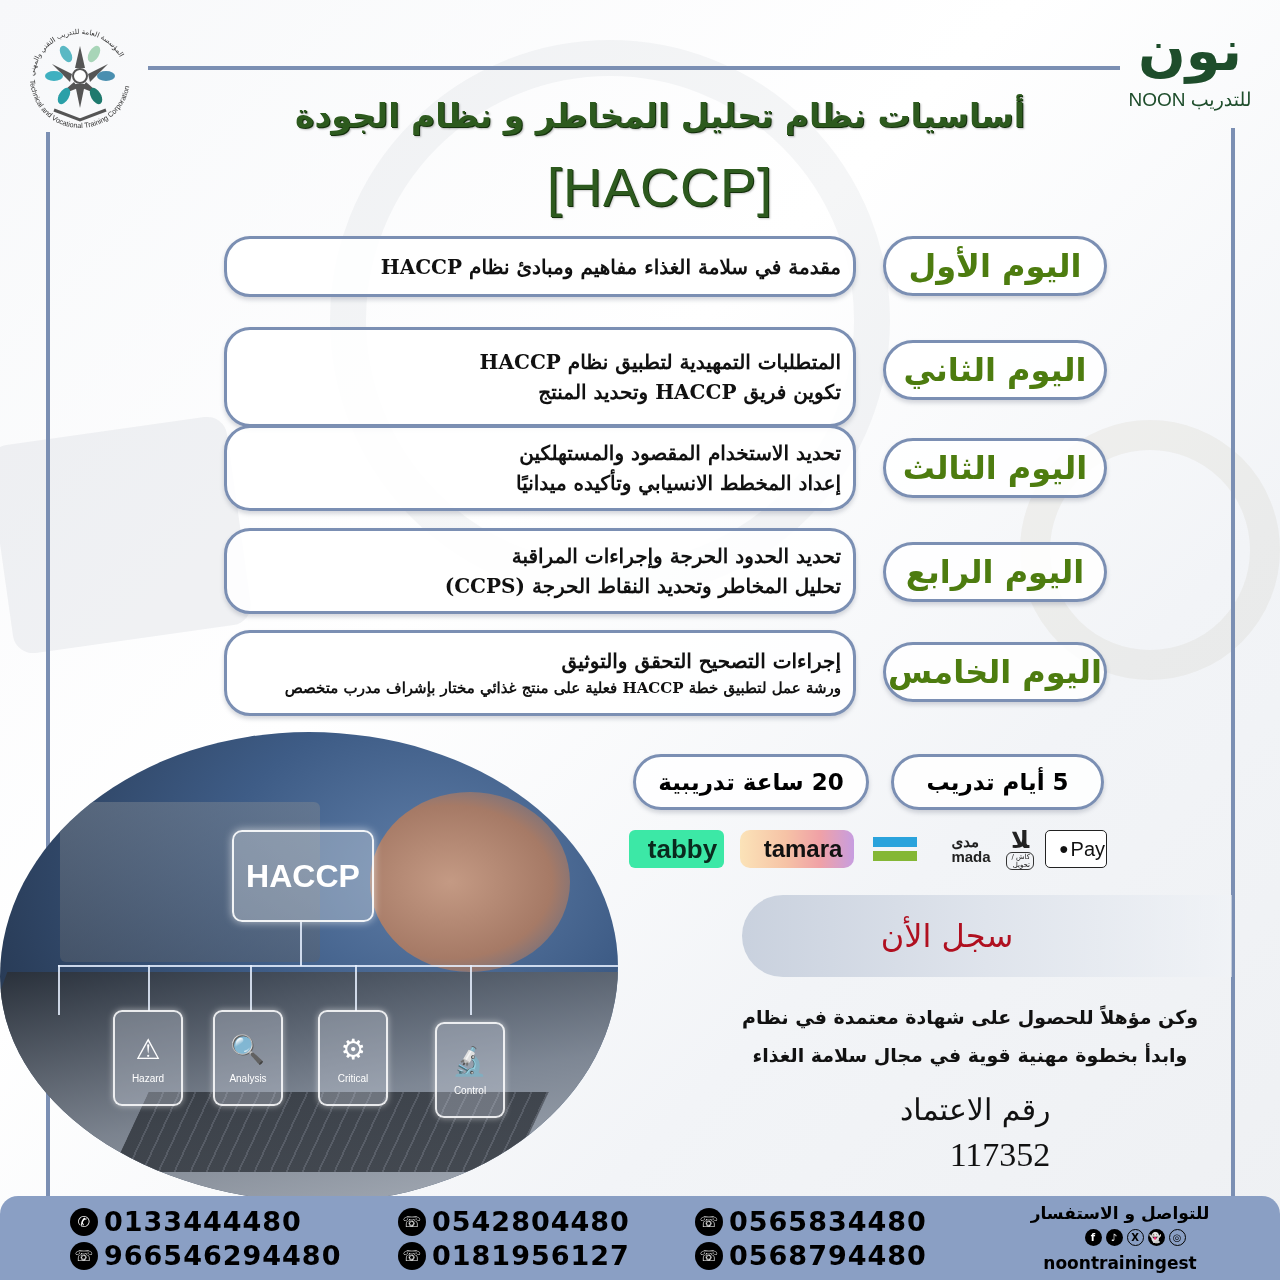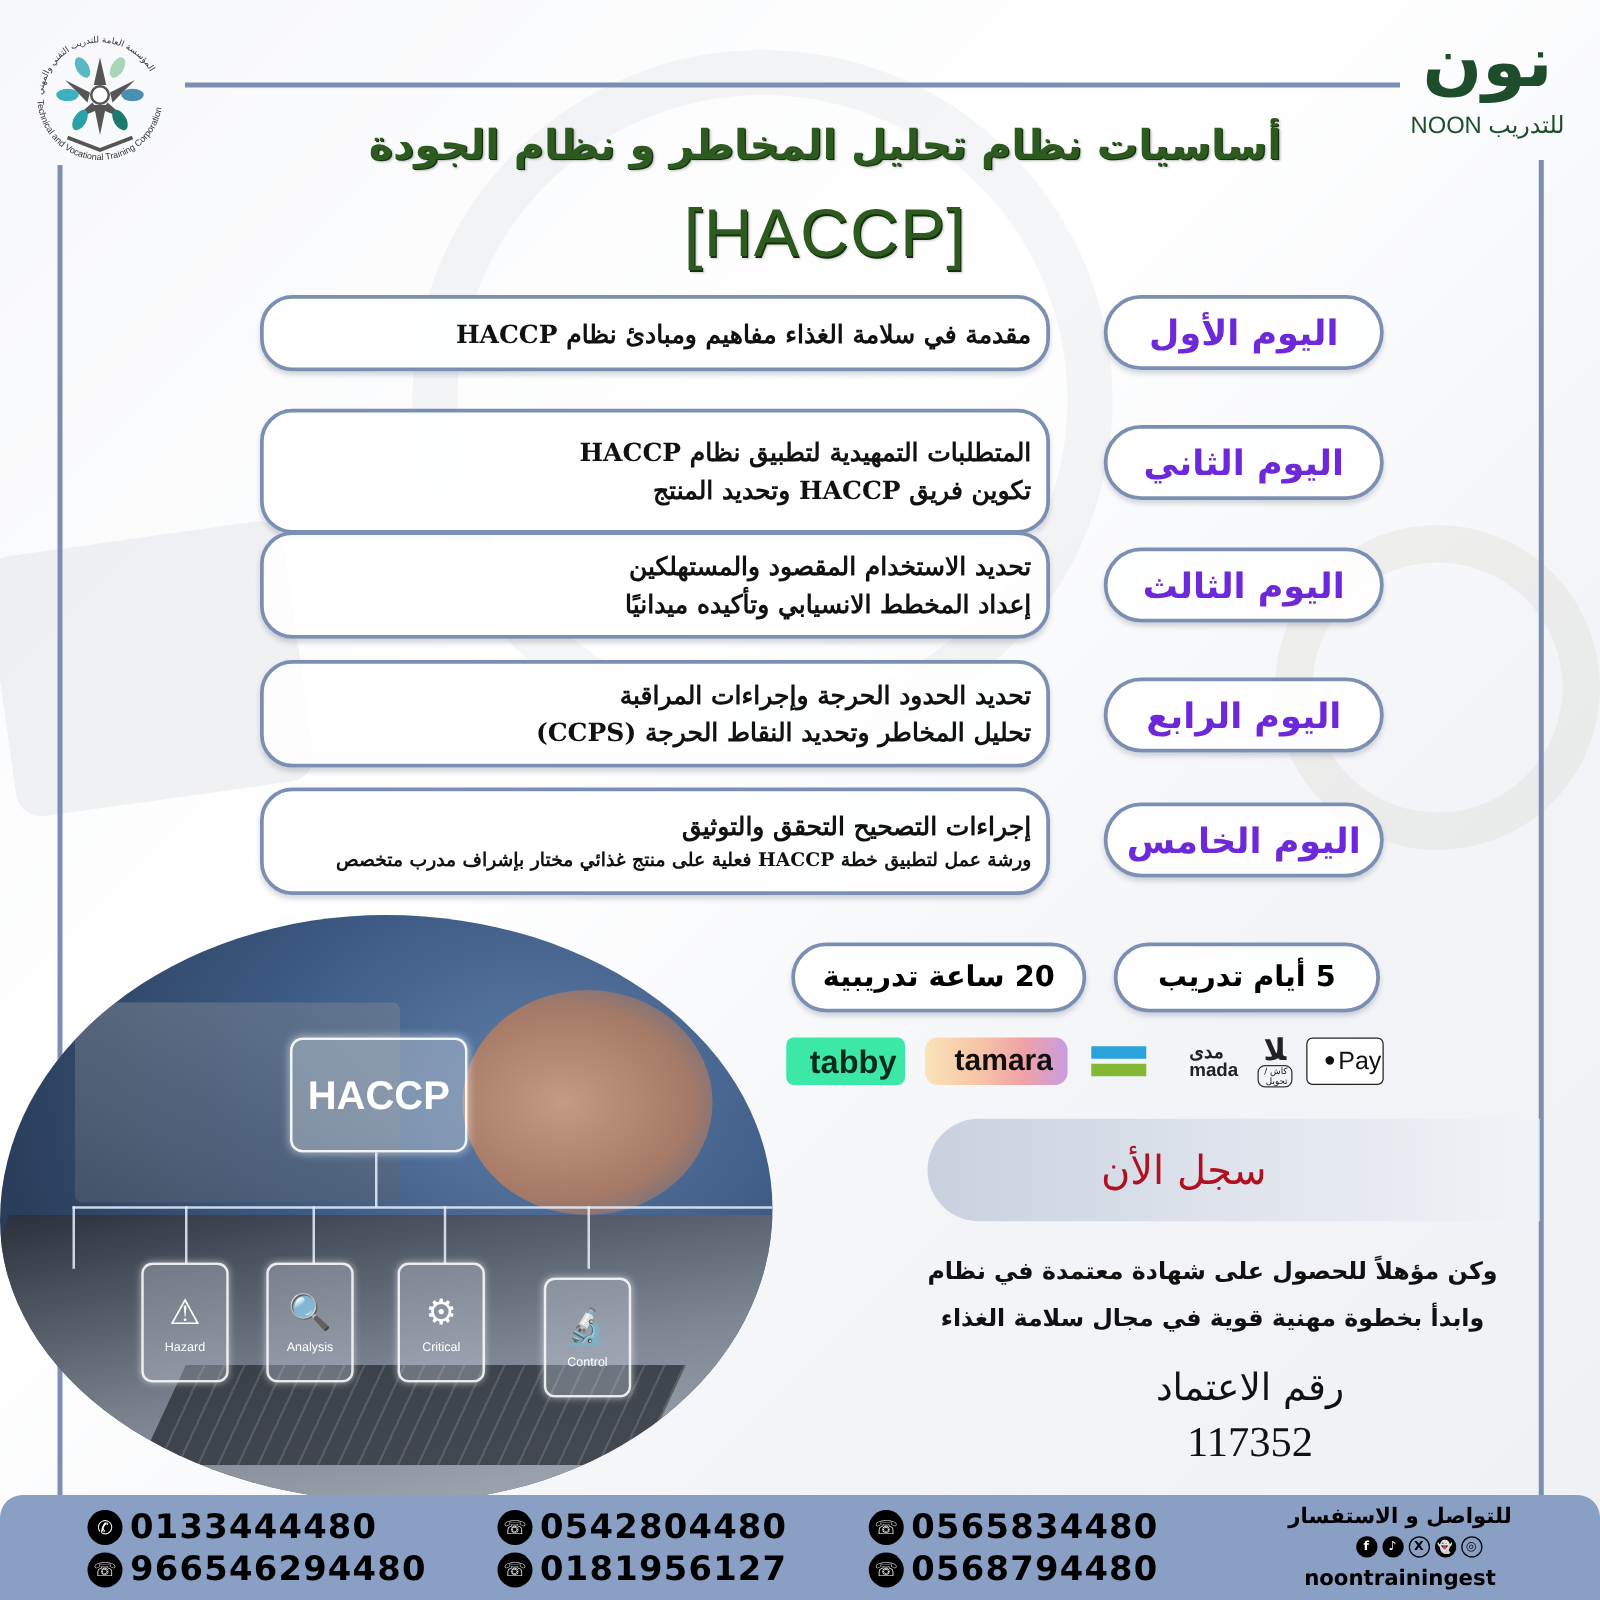--- a/index.html
+++ b/index.html
@@ -50,24 +50,24 @@
   }
 
   
   .day-pill, .desc-box, .stat-pill {
     position: absolute; border: 3px solid #7b8fb3; border-radius: 30px;
     background: rgba(255,255,255,0.85);
     box-shadow: 0 3px 4px rgba(90,100,120,0.25);
   }
   .day-pill {
     width: 224px; height: 60px; left: 883px; display: flex; align-items: center; justify-content: center;
-    font-family: "DejaVu Sans", sans-serif; font-weight: bold; font-size: 28px; direction: rtl; color: #6d28d9;
+    font-family: "DejaVu Sans", sans-serif; font-weight: bold; font-size: 32px; direction: rtl; color: #4d7c0f;
   }
   .desc-box {
-    left: 208px; width: 632px; border-radius: 26px; padding: 8px 12px 8px 14px;
+    left: 224px; width: 632px; border-radius: 26px; padding: 8px 12px 8px 14px;
     display: flex; flex-direction: column; justify-content: center; direction: rtl;
     font-family: "DejaVu Serif", serif; font-weight: bold; color: #111;
   }
   .desc-line { font-size: 20px; line-height: 30px; white-space: nowrap; text-align: right; }
   .desc-line.small { font-size: 15px; line-height: 24px; }
 
   
   .stat-pill {
     height: 56px; display: flex; align-items: center; justify-content: center;
     font-family: "DejaVu Sans", sans-serif; font-weight: bold; font-size: 23px; direction: rtl; color: #000;
@@ -87,21 +87,21 @@
   .pay-applepay { left: 1045px; width: 62px; border: 1.5px solid #222; background: #fff; font-family: "Liberation Sans", sans-serif; font-size: 20px; color: #111; border-radius: 5px; }
 
   
   .register-banner {
     position: absolute; left: 742px; top: 895px; width: 490px; height: 82px;
     background: linear-gradient(90deg, #c9d1de 0%, #dfe4ec 50%, rgba(240,243,247,0.6) 100%);
     border-radius: 42px 0 0 42px; display: flex; align-items: center; justify-content: center;
   }
   .register-label { font-family: "DejaVu Sans", sans-serif; font-weight: normal; font-size: 32px; color: #b01020; direction: rtl; margin-right: 80px; }
   .pitch { position: absolute; left: 720px; width: 500px; text-align: center; direction: rtl; font-family: "DejaVu Sans", sans-serif; font-weight: bold; font-size: 19px; color: #111; }
-  .accr-label { position: absolute; left: 900px; top: 1092px; width: 200px; text-align: center; font-family: "DejaVu Serif", serif; font-size: 30px; direction: rtl; color: #111; }
+  .accr-label { position: absolute; left: 900px; top: 1092px; width: 200px; text-align: left; font-family: "DejaVu Serif", serif; font-size: 30px; direction: rtl; color: #111; }
   .accr-number { position: absolute; left: 900px; top: 1136px; width: 200px; text-align: center; font-family: "Liberation Serif", serif; font-size: 34px; color: #111; }
 
   
   .photo {
     position: absolute; left: 0; top: 732px; width: 618px; height: 470px;
     border-radius: 50% 50% 48% 52% / 52% 50% 50% 48%;
     overflow: hidden;
     background: radial-gradient(ellipse at 70% 30%, #5f7ea8 0%, #3e5c86 35%, #2b3f5c 70%, #1d2a3d 100%);
   }
   .photo-shelf { position: absolute; left: 60px; top: 70px; width: 260px; height: 160px; background: linear-gradient(180deg, #7c8590 0%, #5a626d 100%); opacity: 0.5; border-radius: 6px; }

